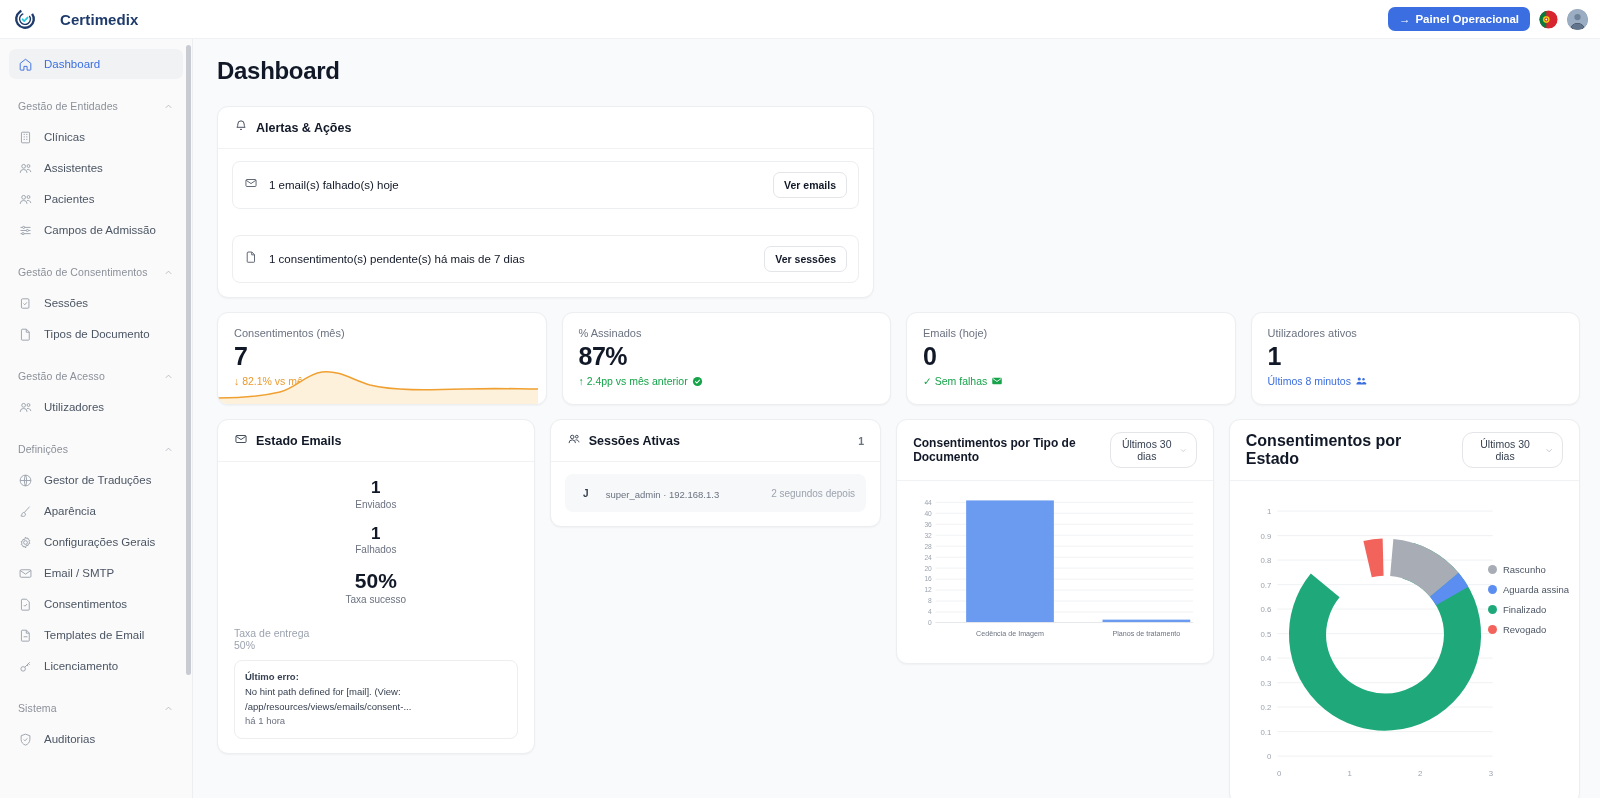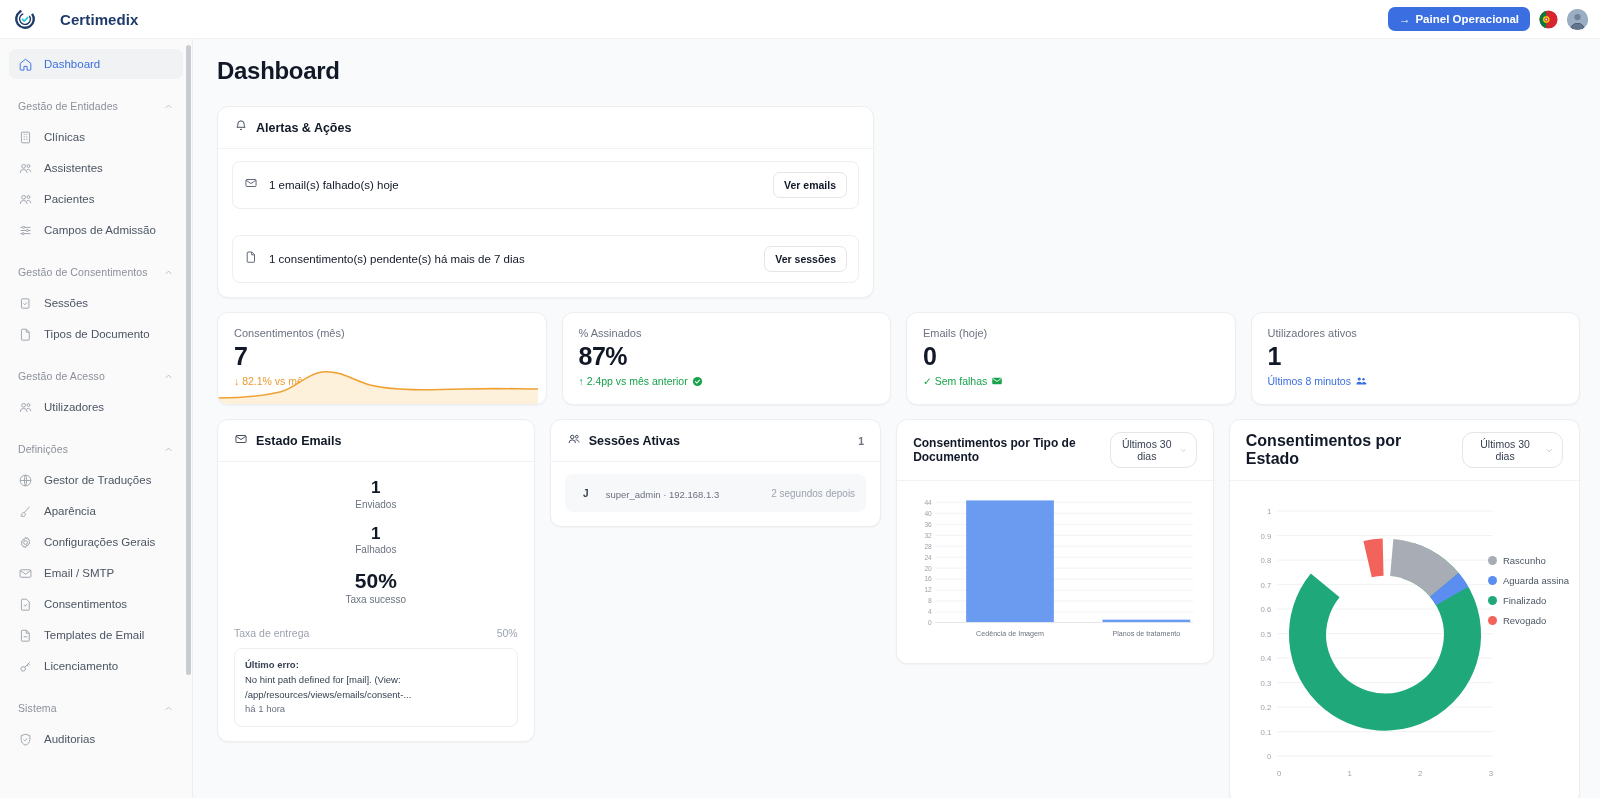--- a/index.html
+++ b/index.html
@@ -128,21 +128,21 @@
   .w-emails { width: 322px; }
   .w-sessions { width: 336px; }
   .w-bar { width: 322px; }
   .w-donut { width: 356px; }
 
   .emails-body { padding: 16px 16px 14px; }
   .em-stat { text-align: center; margin-bottom: 14px; }
   .em-num { font-size: 17px; font-weight: 700; line-height: 1.15; }
   .em-num.big { font-size: 21px; }
   .em-cap { font-size: 10px; color: #6b7280; margin-top: 1px; }
-  .em-rate { display: flex; justify-content: space-between; font-size: 10.5px; color: #9ca3af; padding-top: 8px; }
+  .em-rate { display: flex; font-size: 10.5px; color: #9ca3af; padding-top: 8px; flex-direction: column; }
   .em-err {
     border: 1px solid #eceef0; border-radius: 8px; padding: 9px 10px; margin-top: 9px;
     font-size: 9.5px; color: #374151; line-height: 1.55;
   }
   .em-err b { font-size: 9.5px; }
   .em-err .muted { color: #6b7280; }
 
   .sessions-body { padding: 12px 14px 14px; }
   .sess-row {
     display: flex; align-items: center; gap: 10px;
@@ -161,21 +161,21 @@
   .sess-time { font-size: 10px; color: #9ca3af; margin-left: auto; }
   .count-badge { font-size: 10.5px; color: #6b7280; }
 
   .select-pill {
     border: 1px solid #e3e5e8; background: #fff; border-radius: 11px;
     font-size: 10.5px; color: #374151; padding: 5px 8px;
     display: flex; align-items: center; gap: 5px; cursor: pointer; font-family: inherit;
   }
   .chart-body { padding: 10px 10px 8px; }
 
-  .legend { position: absolute; right: 10px; top: 135px; }
+  .legend { position: absolute; right: 10px; top: 144px; }
   .legend-item { display: flex; align-items: center; gap: 6px; margin-bottom: 9px; font-size: 9.5px; color: #4b5563; }
   .legend-dot { width: 9px; height: 9px; border-radius: 50%; flex: 0 0 9px; }
 
   
   .bottom { display: flex; align-items: center; padding: 13px 16px; }
   text { font-family: "Liberation Sans", sans-serif; }
 </style>
 </head>
 <body>
 

